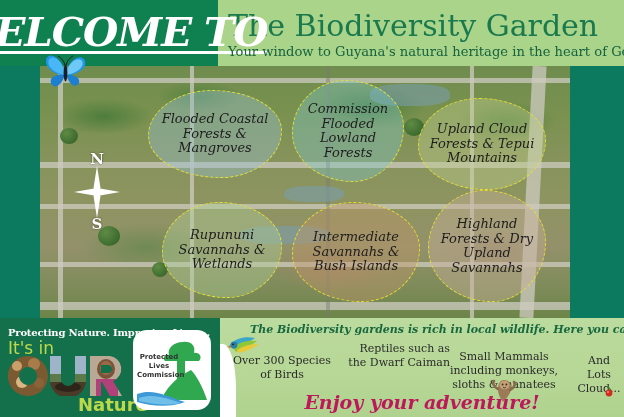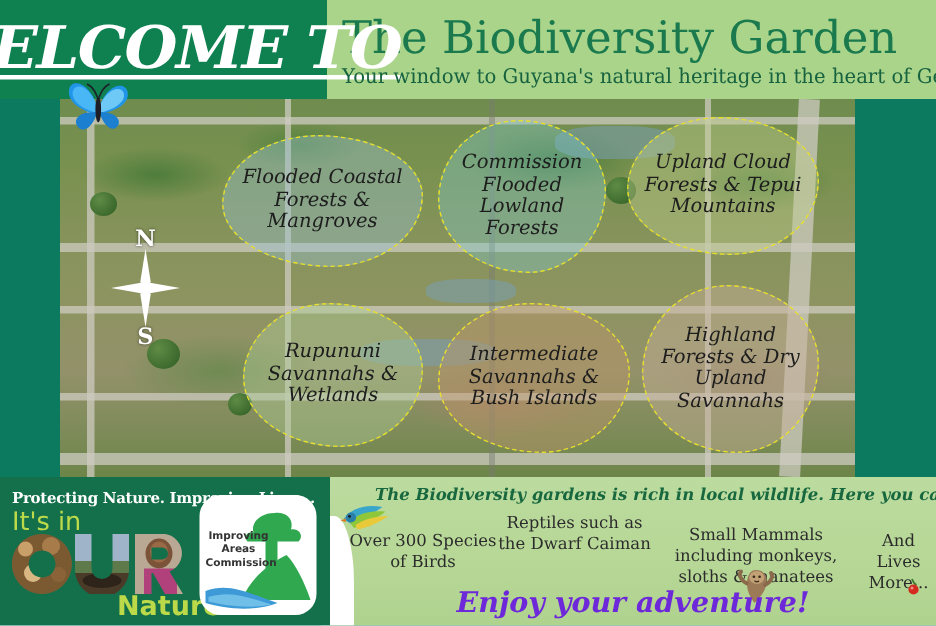--- a/index.html
+++ b/index.html
@@ -169,28 +169,28 @@
     font-family:"DejaVu Serif", serif;font-weight:bold;font-style:italic;
     font-size:11px;color:#18683f;white-space:nowrap;
   }
   .fact{
     position:absolute;
     font-family:"DejaVu Serif", serif;
     font-size:11px;line-height:14px;color:#2b2b2b;
     text-align:center;
   }
   .fact-birds{left:8px;top:36px;width:108px;}
-  .fact-reptiles{left:108px;top:24px;width:110px;}
+  .fact-reptiles{left:120px;top:24px;width:110px;text-align:right;}
   .fact-mammals{left:214px;top:32px;width:140px;}
   .fact-more{left:356px;top:36px;width:46px;}
   .enjoy{
     position:absolute;left:0;right:0;bottom:4px;
     text-align:center;
     font-family:"DejaVu Serif", serif;font-weight:bold;font-style:italic;
-    font-size:19px;color:#6d28d9;
+    font-size:19px;color:#be185d;
   }
   .parrot{position:absolute;left:5px;top:12px;width:36px;height:28px;}
   .sloth{position:absolute;left:270px;top:58px;width:30px;height:30px;}
   .cherry{position:absolute;left:382px;top:66px;width:12px;height:14px;}
   .leftcurve{
     position:absolute;left:-6px;top:26px;width:22px;height:74px;
     background:#ffffff;border-radius:0 60% 0 0;
   }
 </style>
 </head>
@@ -254,21 +254,21 @@
     </div>
 
     <div class="zone z-blue" style="left:108px;top:24px;width:134px;height:88px;">
       <span>Flooded Coastal Forests &amp; Mangroves</span>
     </div>
 
     <div class="zone z-teal" style="left:252px;top:14px;width:112px;height:102px;">
       <span>Commission Flooded Lowland Forests</span>
     </div>
 
-    <div class="zone z-olive" style="left:378px;top:12px;width:128px;height:92px;">
+    <div class="zone z-olive" style="left:378px;top:32px;width:128px;height:92px;">
       <span>Upland Cloud Forests &amp; Tepui Mountains</span>
     </div>
 
     <div class="zone z-green" style="left:122px;top:136px;width:120px;height:96px;">
       <span>Rupununi Savannahs &amp; Wetlands</span>
     </div>
 
     <div class="zone z-brown" style="left:252px;top:136px;width:128px;height:100px;">
       <span>Intermediate Savannahs &amp; Bush Islands</span>
     </div>
@@ -314,42 +314,42 @@
   </div>
 
   <div class="pac-logo">
     <svg viewBox="0 0 78 80" style="position:absolute;inset:0;">
       <path d="M50 12 C40 12, 34 19, 36 25 C32 24, 29 28, 32 31 L44 31 L44 62 L52 62 L52 31 L66 31 C70 27, 66 22, 61 23 C63 16, 58 11, 50 12 Z" fill="#2fa84f"></path>
       <path d="M28 70 C36 52, 50 44, 58 40 C64 46, 70 58, 74 70 Z" fill="#2fa84f"></path>
       <path d="M58 44 L53 54 L57 54 L52 63 L62 52 L58 52 Z" fill="#2fa84f"></path>
       <path d="M4 64 C20 58, 34 66, 52 72 C36 78, 18 76, 4 72 Z" fill="#3d9ad6"></path>
       <path d="M6 68 C22 63, 34 69, 48 73 C34 76, 18 74, 6 71 Z" fill="#6fbfe8"></path>
     </svg>
-    <div class="pac-text">Improving Areas Commission</div>
+    <div class="pac-text">Protected Lives Commission</div>
   </div>
 
   <div class="footer-right">
     <div class="footer-right-inner"></div>
     <div class="leftcurve"></div>
 
     <svg class="parrot" viewBox="0 0 36 28">
       <path d="M4 16 C10 8, 20 6, 30 8 C24 12, 18 16, 10 20 Z" fill="#3aa6c9"></path>
       <path d="M8 18 C14 12, 22 10, 32 11 C26 16, 18 20, 11 22 Z" fill="#8ec83a"></path>
       <path d="M12 20 C18 16, 26 14, 34 14 C28 18, 20 22, 13 23 Z" fill="#e8c93a"></path>
       <circle cx="9" cy="15" r="3.4" fill="#2a7fa8"></circle>
       <circle cx="8" cy="14.3" r="0.9" fill="#1a1a1a"></circle>
       <path d="M5.6 15.6 L2 17 L5.6 18" fill="#e07820"></path>
     </svg>
 
     <div class="wildlife-head">The Biodiversity gardens is rich in local wildlife. Here you can find:</div>
 
     <div class="fact fact-birds">Over 300 Species of Birds</div>
     <div class="fact fact-reptiles">Reptiles such as the Dwarf Caiman</div>
     <div class="fact fact-mammals">Small Mammals including monkeys, sloths &amp; manatees</div>
-    <div class="fact fact-more">And Lives More...</div>
+    <div class="fact fact-more">And Lots Cloud...</div>
 
     <svg class="sloth" viewBox="0 0 30 30">
       <path d="M14 4 C19 4, 22 8, 21 13 C20 19, 16 23, 13 26 C11 23, 8 19, 8 13 C8 8, 10 4, 14 4 Z" fill="#9c7a58"></path>
       <ellipse cx="14.5" cy="9" rx="5" ry="4.3" fill="#c3a176"></ellipse>
       <circle cx="12.6" cy="8.5" r="0.9" fill="#3a2a1c"></circle>
       <circle cx="16.4" cy="8.5" r="0.9" fill="#3a2a1c"></circle>
       <path d="M13 11.2 Q14.5 12.6, 16 11.2" stroke="#3a2a1c" stroke-width="0.8" fill="none"></path>
       <path d="M8 13 C4 11, 2 7, 4 5" stroke="#8a6a4a" stroke-width="2.6" fill="none" stroke-linecap="round"></path>
       <path d="M20 14 C24 12, 26 8, 24 6" stroke="#8a6a4a" stroke-width="2.6" fill="none" stroke-linecap="round"></path>
     </svg>

